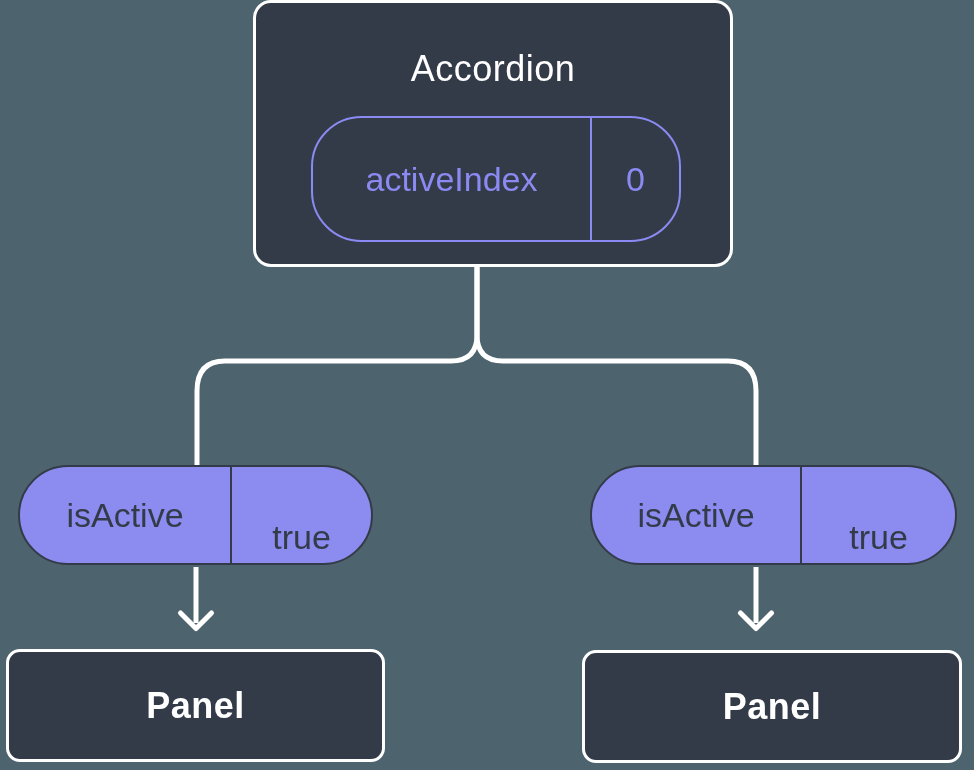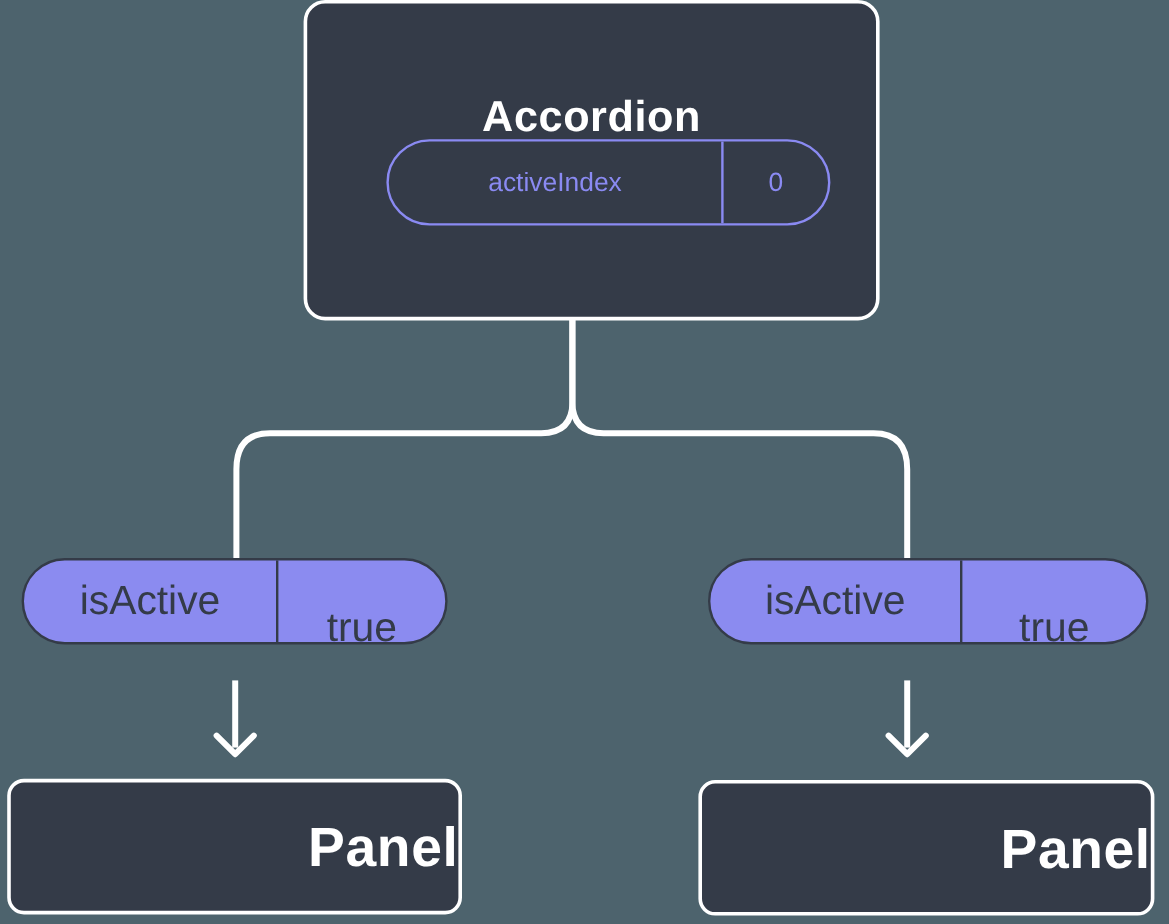--- a/index.html
+++ b/index.html
@@ -48,49 +48,48 @@
     border: 3.5px solid var(--node-border);
     border-radius: 18px;
   }
   .root-title {
     position: absolute;
     top: 46px; left: 0;
     width: 100%;
     text-align: center;
     color: var(--light-text);
     font-size: 36px;
-    font-weight: 700;
+    font-weight: 400;
     line-height: 40px;
     letter-spacing: 0.5px;
-    margin-top: 28px;
   }
   .state-pill {
     position: absolute;
-    left: 66px; top: 113px;
-    width: 370px; height: 72px;
+    left: 55px; top: 113px;
+    width: 370px; height: 126px;
     border: 2.5px solid var(--pill-outline);
     border-radius: 50.5px;
     display: flex;
     color: var(--pill-outline);
-    font-size: 22px;
+    font-size: 34px;
   }
   .state-pill .cell-name {
     width: 279px;
     border-right: 2.5px solid var(--pill-outline);
     display: flex; align-items: center; justify-content: center;
   }
   .state-pill .cell-value {
     flex: 1;
     display: flex; align-items: center; justify-content: center;
   }
   
   .prop-pill {
     position: absolute;
     top: 465px;
-    height: 72px;
+    height: 100px;
     background: var(--pill-fill);
     border: 2px solid var(--dark-text);
     border-radius: 50px;
     display: flex;
     color: var(--dark-text);
     font-size: 34px;
   }
   .prop-pill .cell-name {
     border-right: 2.5px solid var(--dark-text);
     display: flex; align-items: center; justify-content: center;
@@ -102,23 +101,23 @@
   .prop-pill.left { left: 18px;  width: 355px; }
   .prop-pill.left .cell-name { width: 212px; }
   .prop-pill.right { left: 590px; width: 367px; }
   .prop-pill.right .cell-name { width: 210px; }
   
   .panel-node {
     position: absolute;
     background: var(--node-fill);
     border: 3px solid var(--node-border);
     border-radius: 14px;
-    display: flex; align-items: center; justify-content: flex-end;
+    display: flex; align-items: center; justify-content: center;
     color: var(--light-text);
-    font-size: 46px;
+    font-size: 36px;
     font-weight: 600;
     letter-spacing: 0.5px;
   }
   .panel-node.left  { left: 6px;   top: 649px; width: 379px; height: 113px; }
   .panel-node.right { left: 582px; top: 650px; width: 380px; height: 113px; }
 </style>
 </head>
 <body>
 
 <div class="stage">

